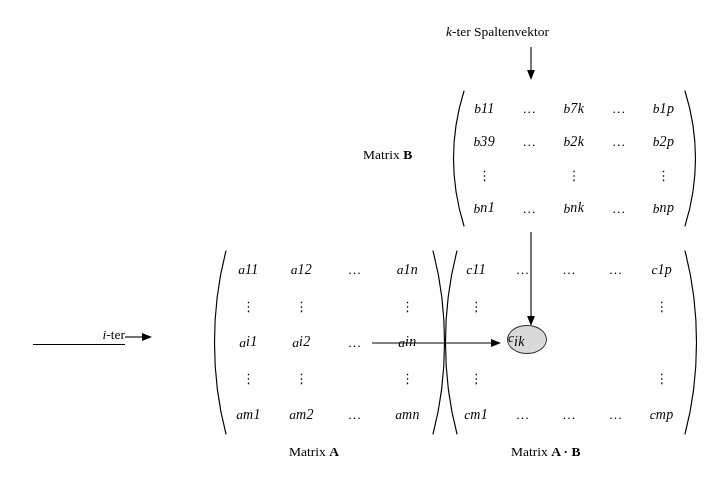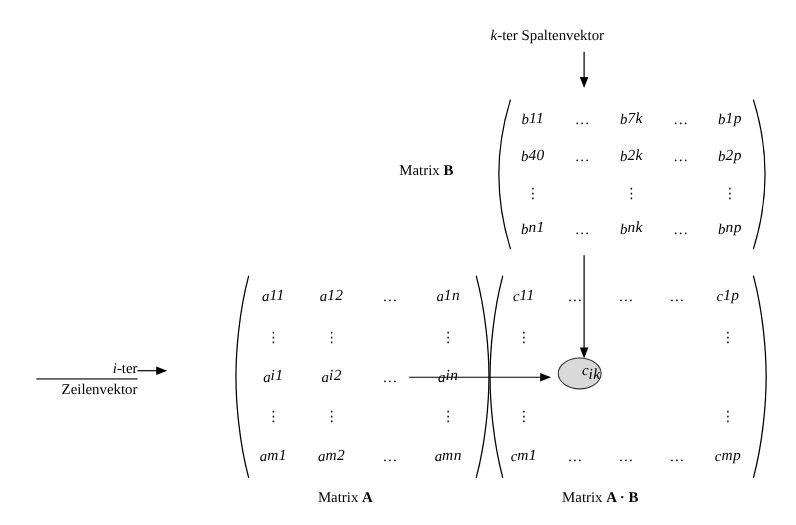--- a/index.html
+++ b/index.html
@@ -72,21 +72,21 @@
   .arrow-svg { position: absolute; overflow: visible; }
 
   
   .circled {
     position: absolute;
     border: 1.2px solid #333;
     background: #d9d9d9;
     border-radius: 50%;
     display: flex;
     align-items: center;
-    justify-content: flex-end;
+    justify-content: flex-start;
     font-family: "Liberation Serif", serif;
     font-style: italic;
     font-size: 13.5px;
   }
 
   
   .stacked {
     position: absolute;
     text-align: right;
     font-family: "Liberation Serif", serif;
@@ -144,21 +144,21 @@
       </div>
       <div class="cell">
         <span class="hdots">…</span>
       </div>
       <div class="cell">
         <span>b</span>
         <span class="sub">1p</span>
       </div>
       <div class="cell">
         <span>b</span>
-        <span class="sub">40</span>
+        <span class="sub">39</span>
       </div>
       <div class="cell">
         <span class="hdots">…</span>
       </div>
       <div class="cell">
         <span>b</span>
         <span class="sub">2k</span>
       </div>
       <div class="cell">
         <span class="hdots">…</span>
@@ -201,21 +201,20 @@
   <svg class="arrow-svg" style="left:524px; top:232px;" width="14" height="95">
     <line x1="7" y1="0" x2="7" y2="85" stroke="#000" stroke-width="1.1"></line>
     <polygon points="7,94 3.1,84 10.9,84" fill="#000"></polygon>
   </svg>
 
   <div class="stacked" style="left:33px; top:327px; width:92px;">
     <div>
       <span class="ital">i</span><span>-ter</span>
     </div>
     <div class="rule"></div>
-    <div>Zeilenvektor</div>
   </div>
 
   <svg class="arrow-svg" style="left:125px; top:331px;" width="28" height="12">
     <line x1="0" y1="6" x2="19" y2="6" stroke="#000" stroke-width="1.1"></line>
     <polygon points="27,6 17,2.1 17,9.9" fill="#000"></polygon>
   </svg>
 
   <div class="paren" style="left:212px; top:249px;">
     <svg width="15" height="187" viewBox="0 0 15 187">
       <path d="M14 2 C5.5 34, 2.5 70, 2.5 93.5 C2.5 117, 5.5 153, 14 185" fill="none" stroke="#000" stroke-width="1.15" stroke-linecap="round"></path>

